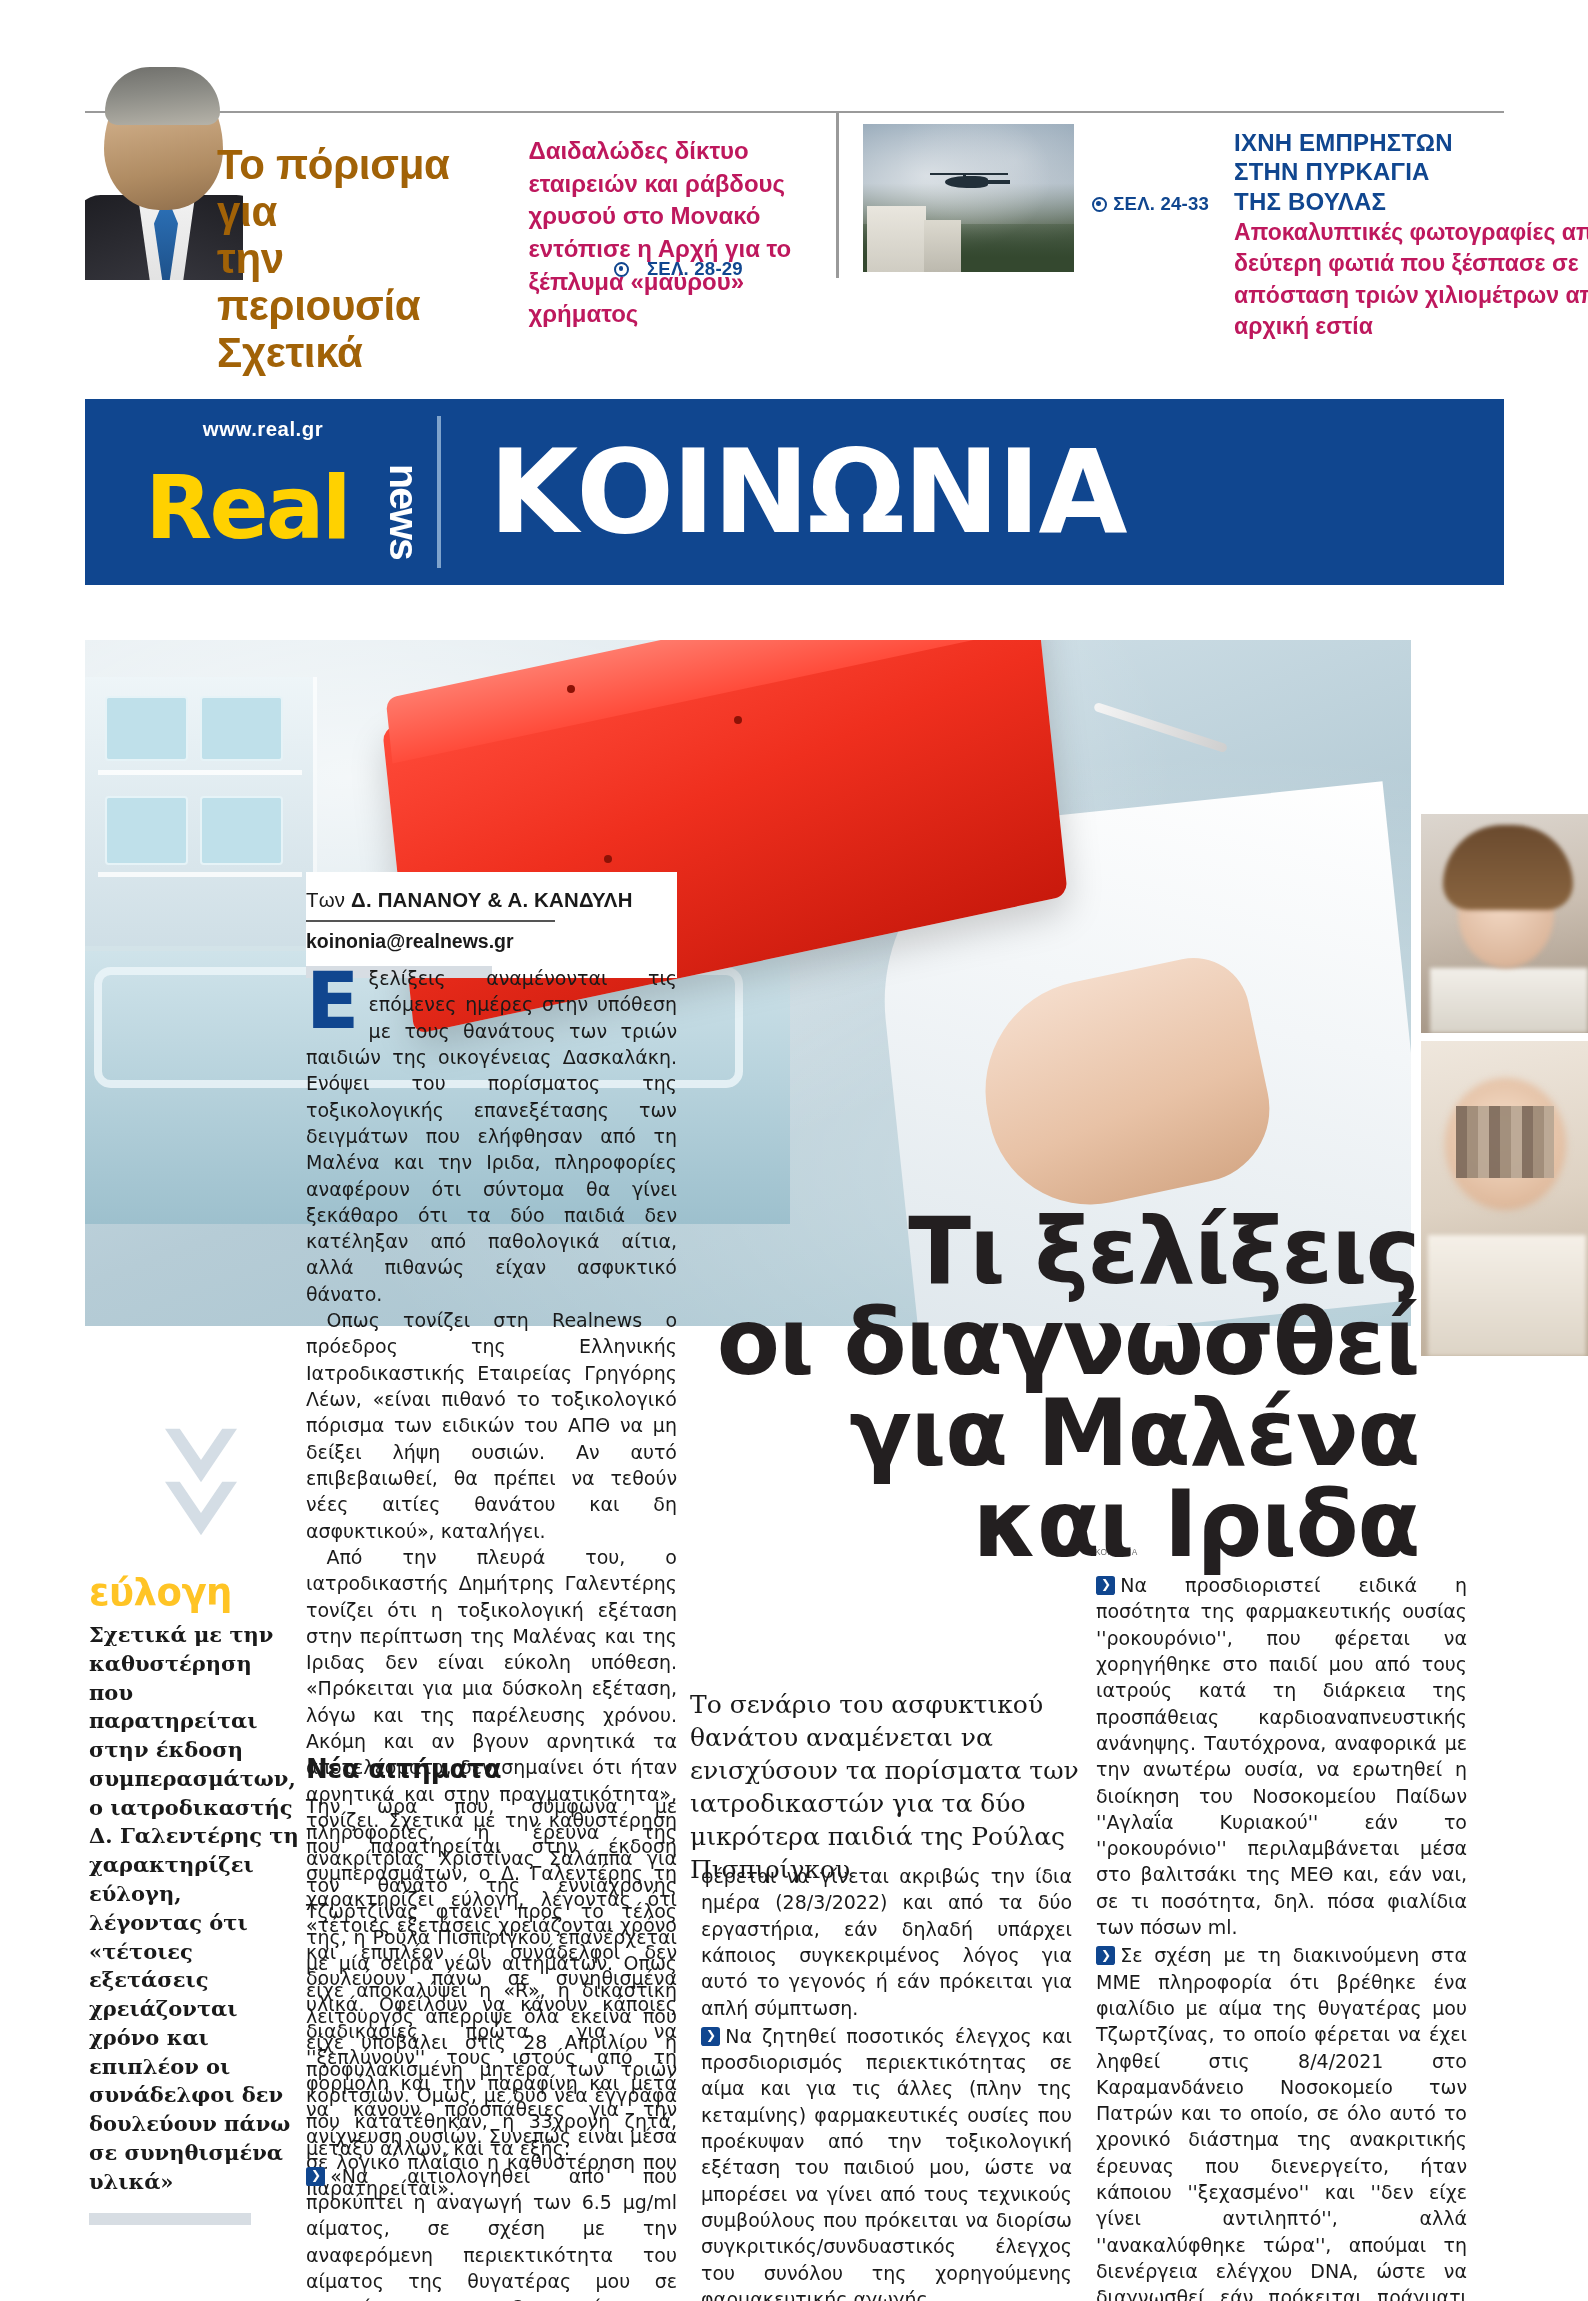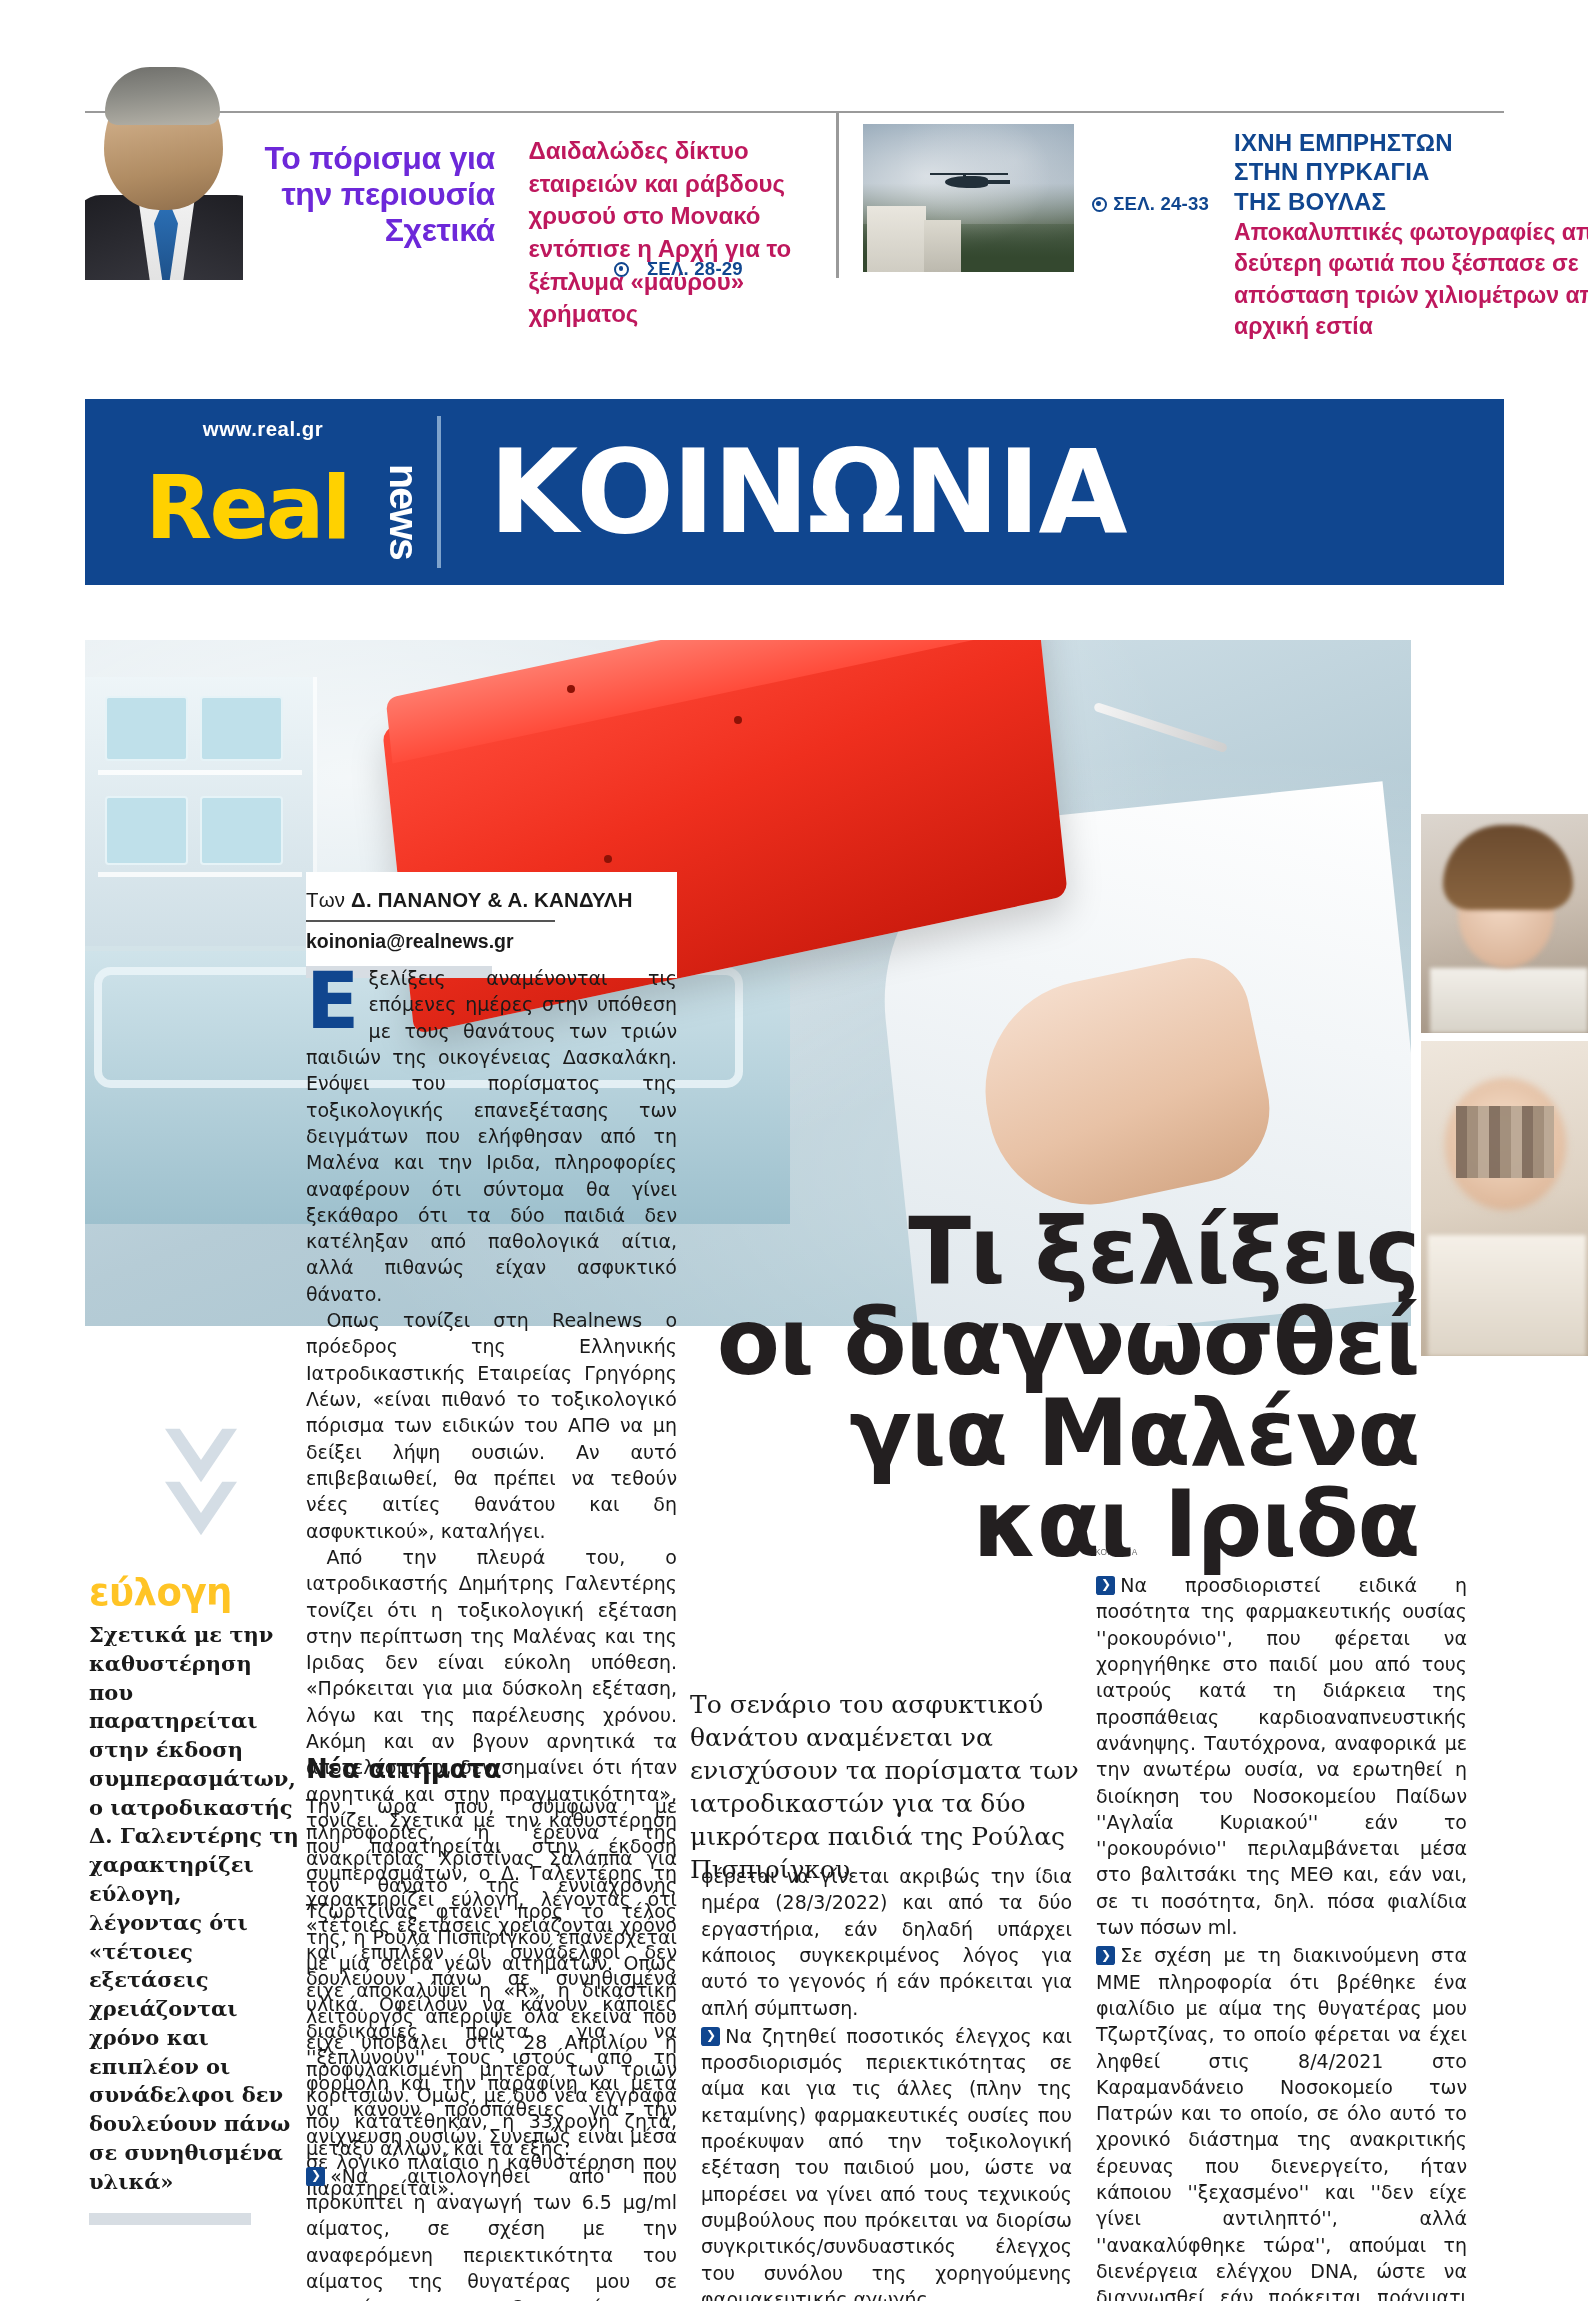--- a/index.html
+++ b/index.html
@@ -51,22 +51,22 @@
     background: linear-gradient(200deg,#1d1d22 0%, #35353c 100%);
     border-radius: 0 28px 0 0; transform: skewX(-8deg);
   }
   .tz-photo .tie {
     position:absolute; left: 69px; top: 141px; width: 24px; height: 80px;
     background: linear-gradient(180deg,#2b6fb5 0%, #1d4f87 100%);
     clip-path: polygon(30% 0, 70% 0, 100% 22%, 62% 100%, 38% 100%, 0 22%);
   }
 
   .teaser-head-bold {
-    font-weight: 700; font-size: 32px; line-height: 1.12;
-    text-align: right; letter-spacing: -0.3px; color:#6d28d9;
+    font-weight: 700; font-size: 42px; line-height: 1.12;
+    text-align: left; letter-spacing: -0.3px; color:#a16207;
   }
   .teaser-body {
     font-size: 24px; line-height: 1.36; color:#be185d; font-weight:700;
   }
   .sel-ref {
     display:flex; align-items:center; gap:6.5px;
     font-weight:700; font-size:18.6px; color:#10468f; letter-spacing:0.2px;
   }
   .sel-dot {
     width:15px; height:15px; border-radius:50%;

